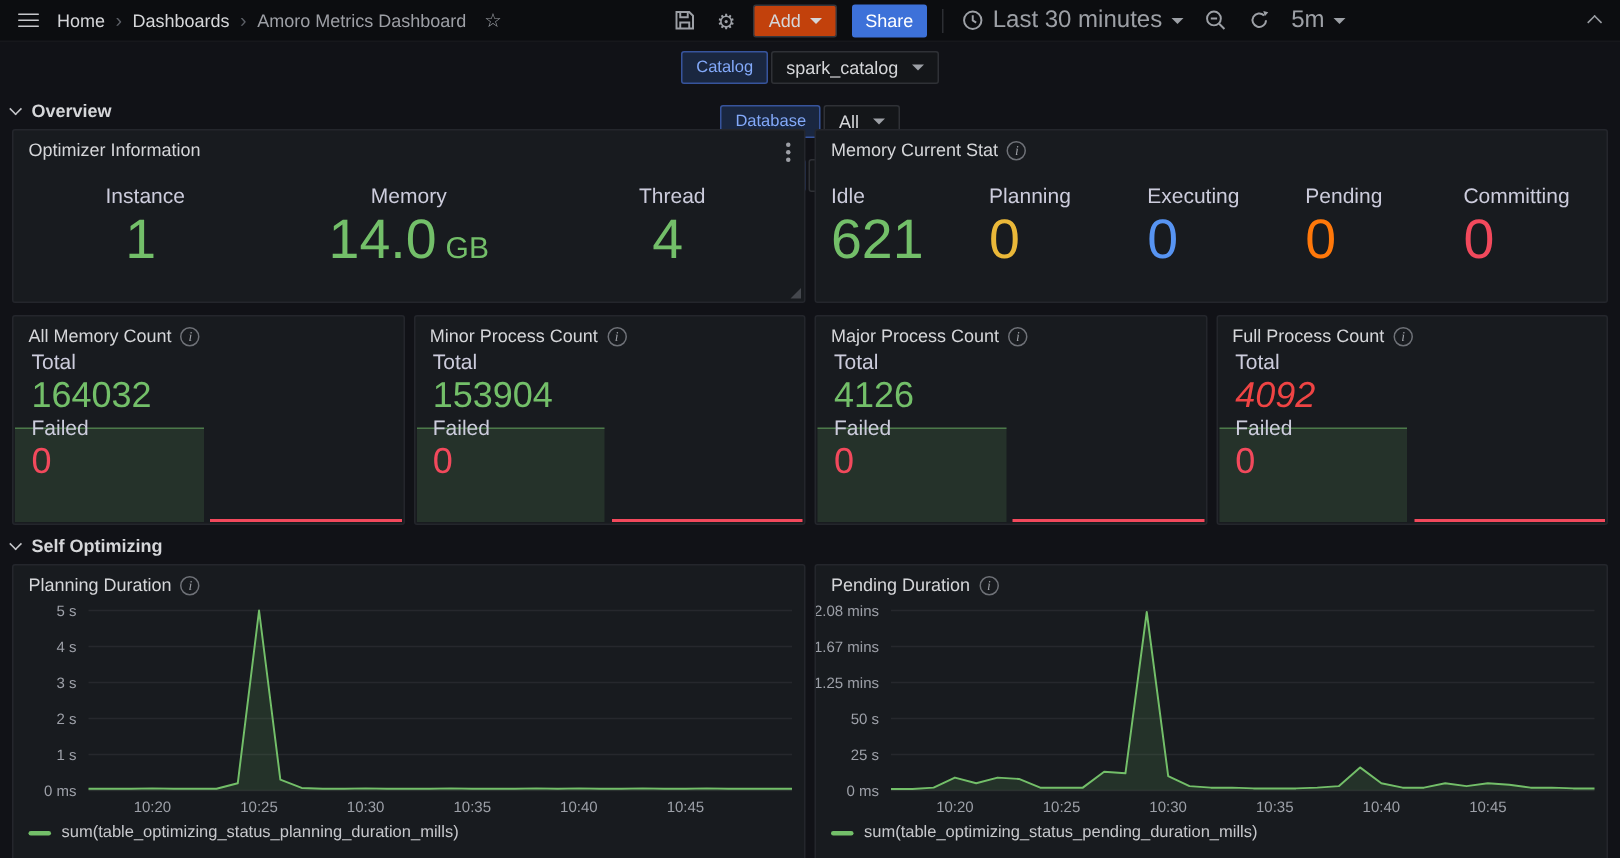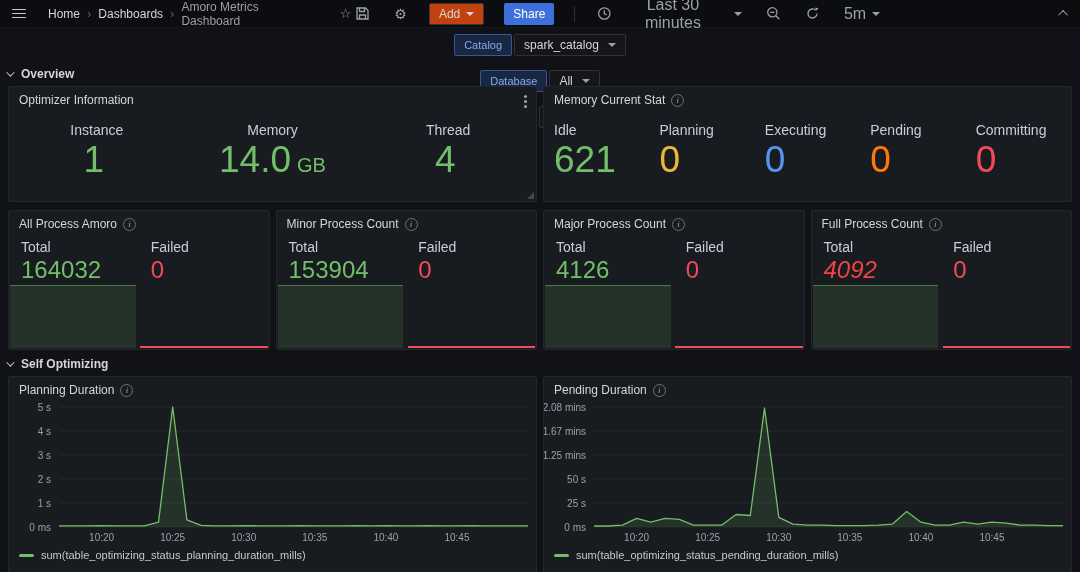--- a/index.html
+++ b/index.html
@@ -3,21 +3,21 @@
 <meta charset="utf-8">
 <style>
   *{margin:0;padding:0;box-sizing:border-box;}
   html,body{width:1080px;height:572px;overflow:hidden;background:#111217;color:#ccccdc;
     font-family:"Liberation Sans",sans-serif;}
   .app{position:relative;width:1080px;height:572px;}
 
   
   .topnav{height:28px;background:#0c0d10;display:flex;align-items:center;justify-content:space-between;
     padding:0 10px;font-size:12px;border-bottom:1px solid #17181c;}
-  .nav-left,.nav-right{display:flex;align-items:center;gap:20px;}
+  .nav-left,.nav-right{display:flex;align-items:center;gap:10px;}
   .icon-btn{background:none;border:none;color:#9da0a6;display:flex;align-items:center;gap:6px;cursor:pointer;
     font-family:inherit;font-size:16px;padding:2px;}
   .hamburger i{display:block;width:14px;height:1.5px;background:#c7c8cc;margin:2.5px 0;border-radius:1px;}
   .breadcrumb{display:flex;align-items:center;gap:7px;}
   .crumb{color:#d5d6d9;text-decoration:none;cursor:pointer;}
   .crumb.current{color:#9d9fa5;cursor:default;}
   .sep{color:#5c5f66;font-size:13px;}
   .star{font-size:13px;}
   .gear{font-size:14px;}
   .btn{height:22px;padding:0 9px;border-radius:2px;font-size:12px;display:flex;align-items:center;gap:6px;
@@ -62,21 +62,21 @@
     border-left:7px solid transparent;border-bottom:7px solid #44474d;cursor:nwse-resize;}
 
   
   .stat-row{display:flex;align-items:center;height:80px;margin-top:2px;position:relative;z-index:1;}
   .stat-col-center{flex:1;display:flex;flex-direction:column;align-items:center;}
   .stat-col-left{flex:1;display:flex;flex-direction:column;align-items:flex-start;padding-left:10px;}
   .stat-label{font-size:14px;color:#ccccdc;margin-bottom:2px;}
   .stat-value{font-size:37px;font-weight:500;line-height:1.1;display:flex;align-items:baseline;}
   .stat-unit{font-size:20px;margin-left:6px;font-weight:500;}
 
-  .process-body{display:flex;margin-top:6px;position:relative;z-index:1;}
+  .process-body{display:flex;margin-top:0;position:relative;z-index:1;flex-direction:column;}
   .proc-col{flex:1;display:flex;flex-direction:column;align-items:flex-start;padding-left:12px;}
   .proc-value{font-size:24px;font-weight:500;line-height:1.1;}
   .spark-total{position:absolute;left:1px;bottom:1px;width:48.5%;height:46%;
     background:rgba(115,191,105,0.15);border-top:1px solid rgba(115,191,105,0.5);z-index:0;}
   .spark-failed{position:absolute;right:1px;bottom:1px;width:49%;height:2px;background:#f2495c;z-index:0;}
 
   
   .chart-area{height:148px;width:100%;}
   .tick{fill:#9da0a8;font-size:10px;font-family:"Liberation Sans",sans-serif;}
   .legend{display:flex;align-items:center;gap:7px;padding:2px 0 6px 10px;font-size:11px;color:#c7c8cc;}
@@ -245,21 +245,21 @@
           <div class="stat-label">Committing</div>
           <div class="stat-value" style="color: rgb(242, 73, 92);">0</div>
         </div>
       </div>
     </section>
   </div>
 
   <div class="row row2">
     <section class="panel">
       <div class="panel-header">
-        <span class="panel-title">All Process Amoro</span>
+        <span class="panel-title">All Memory Count</span>
         <span class="info-icon">i</span>
       </div>
       <div class="process-body">
         <div class="proc-col">
           <div class="stat-label">Total</div>
           <div class="proc-value" style="color: rgb(115, 191, 105);">164032</div>
         </div>
         <div class="proc-col">
           <div class="stat-label">Failed</div>
           <div class="proc-value" style="color: rgb(242, 73, 92);">0</div>

